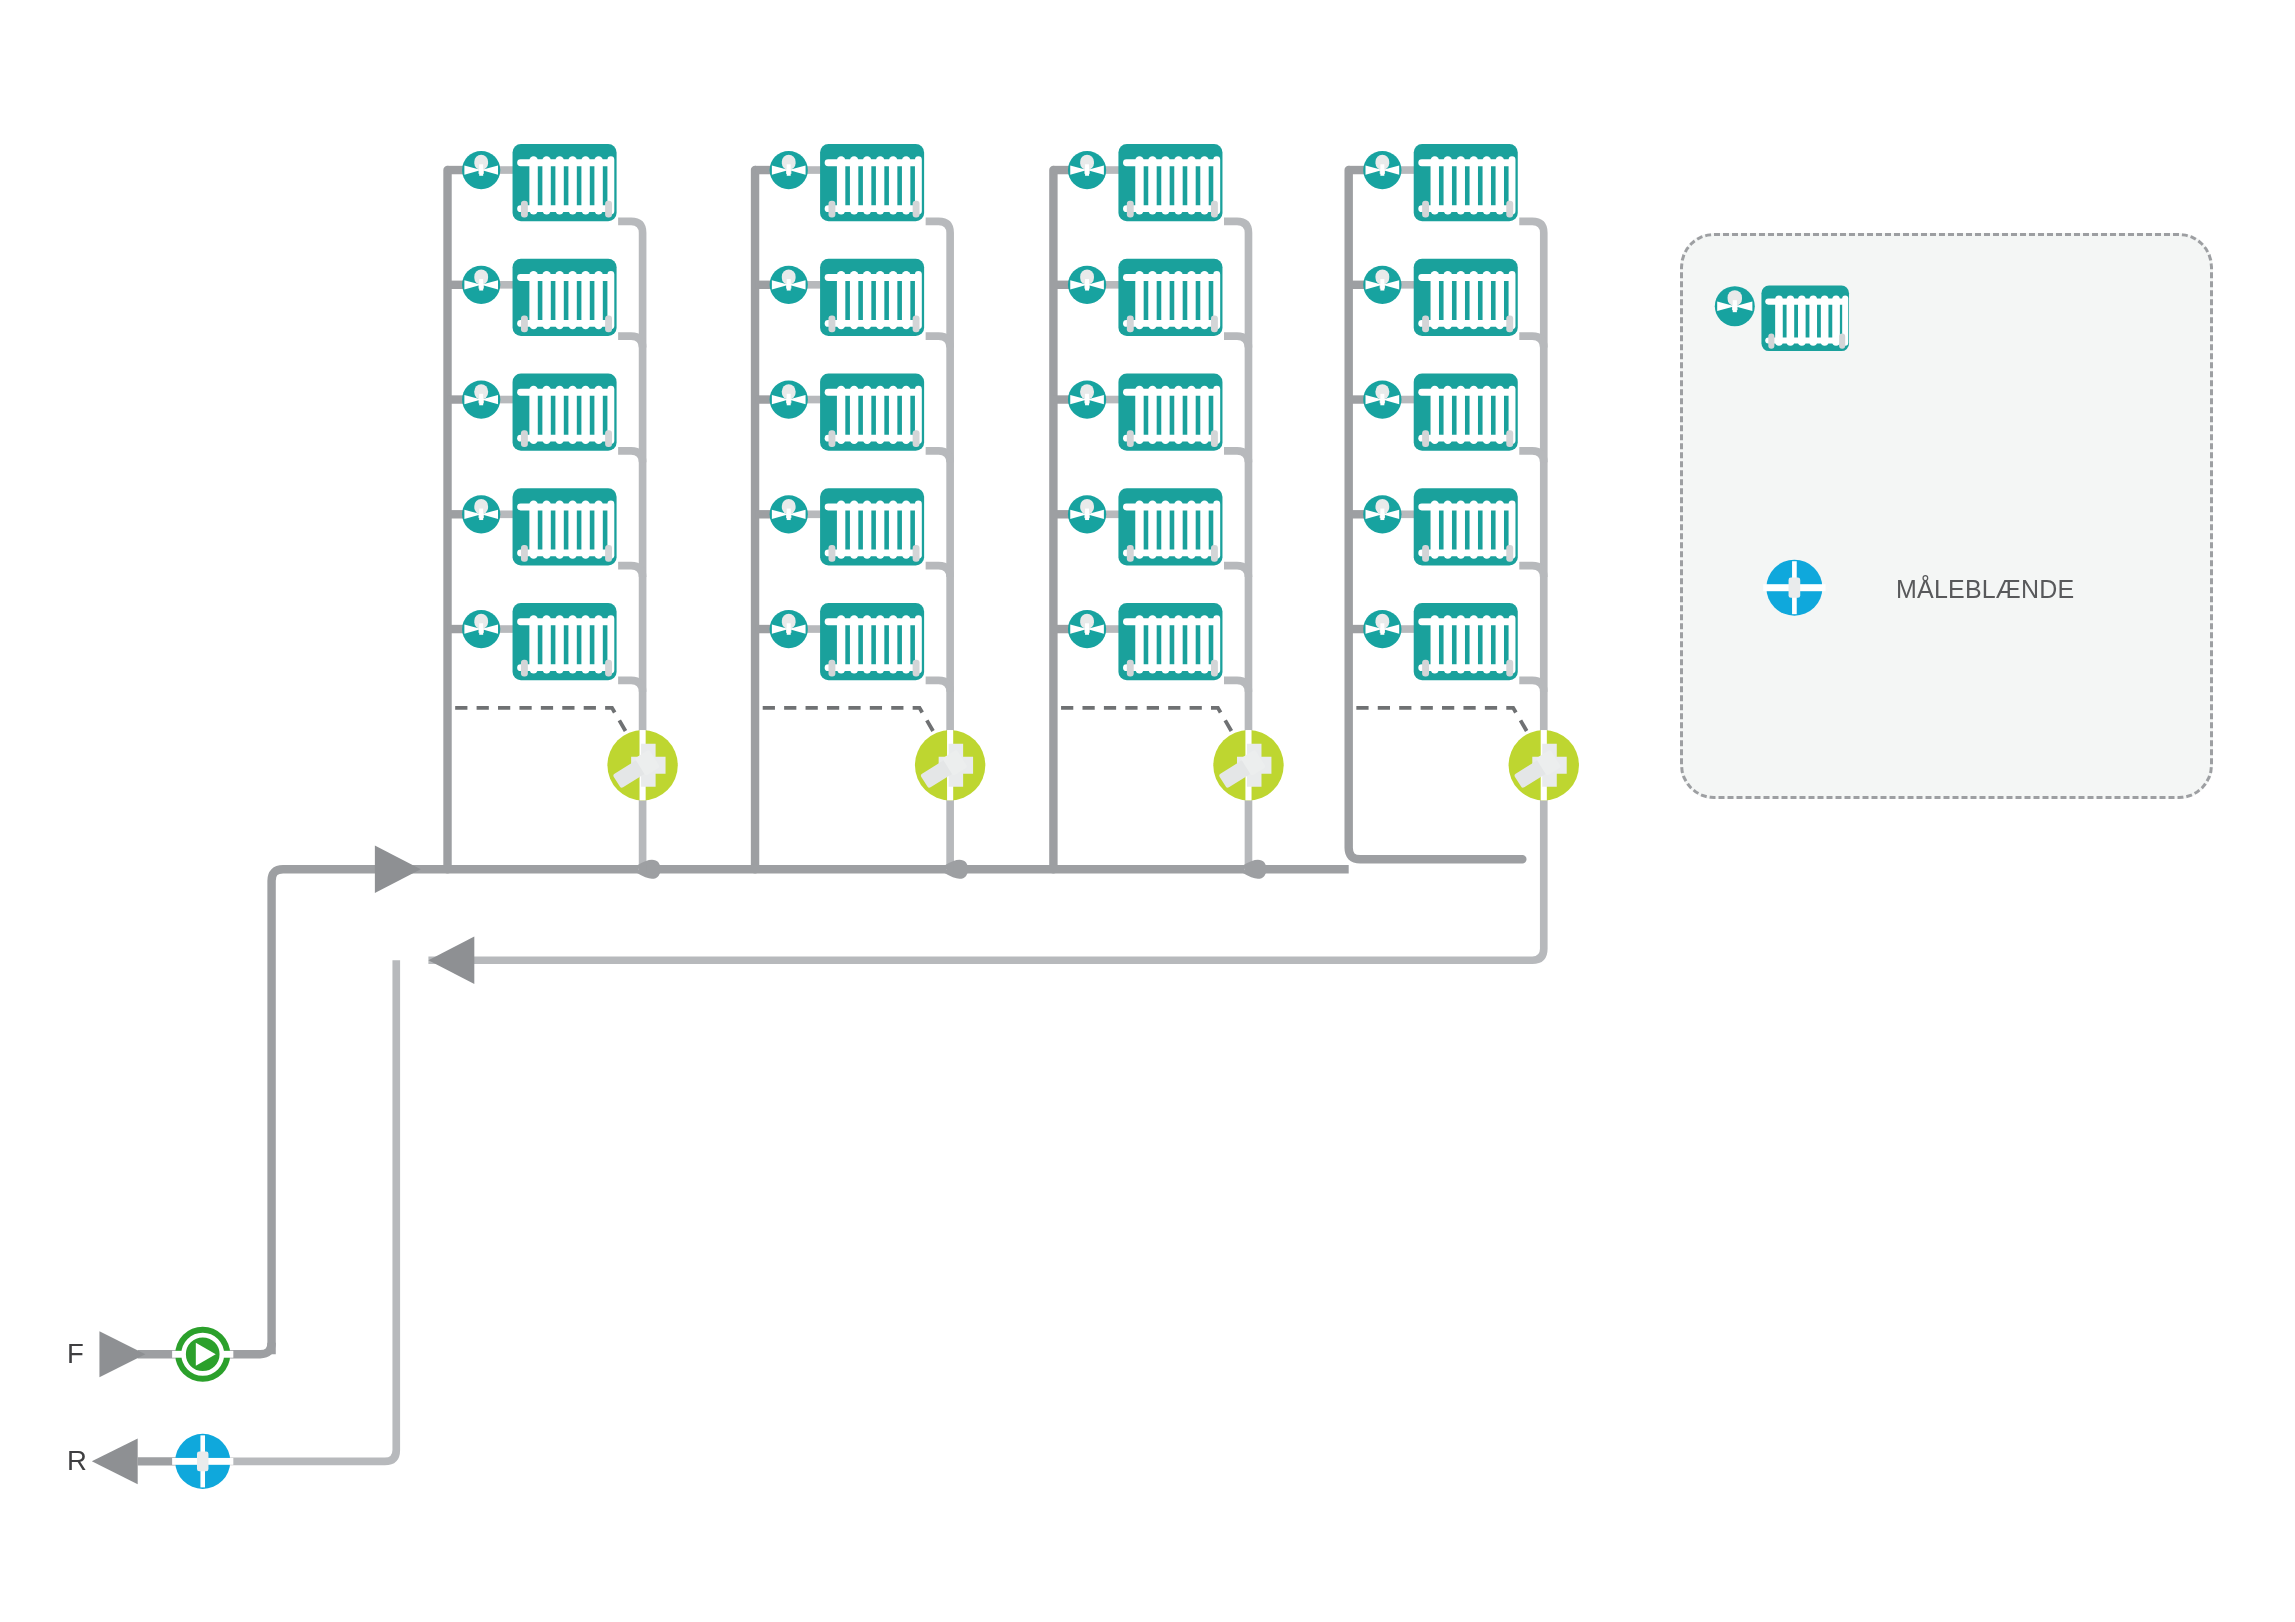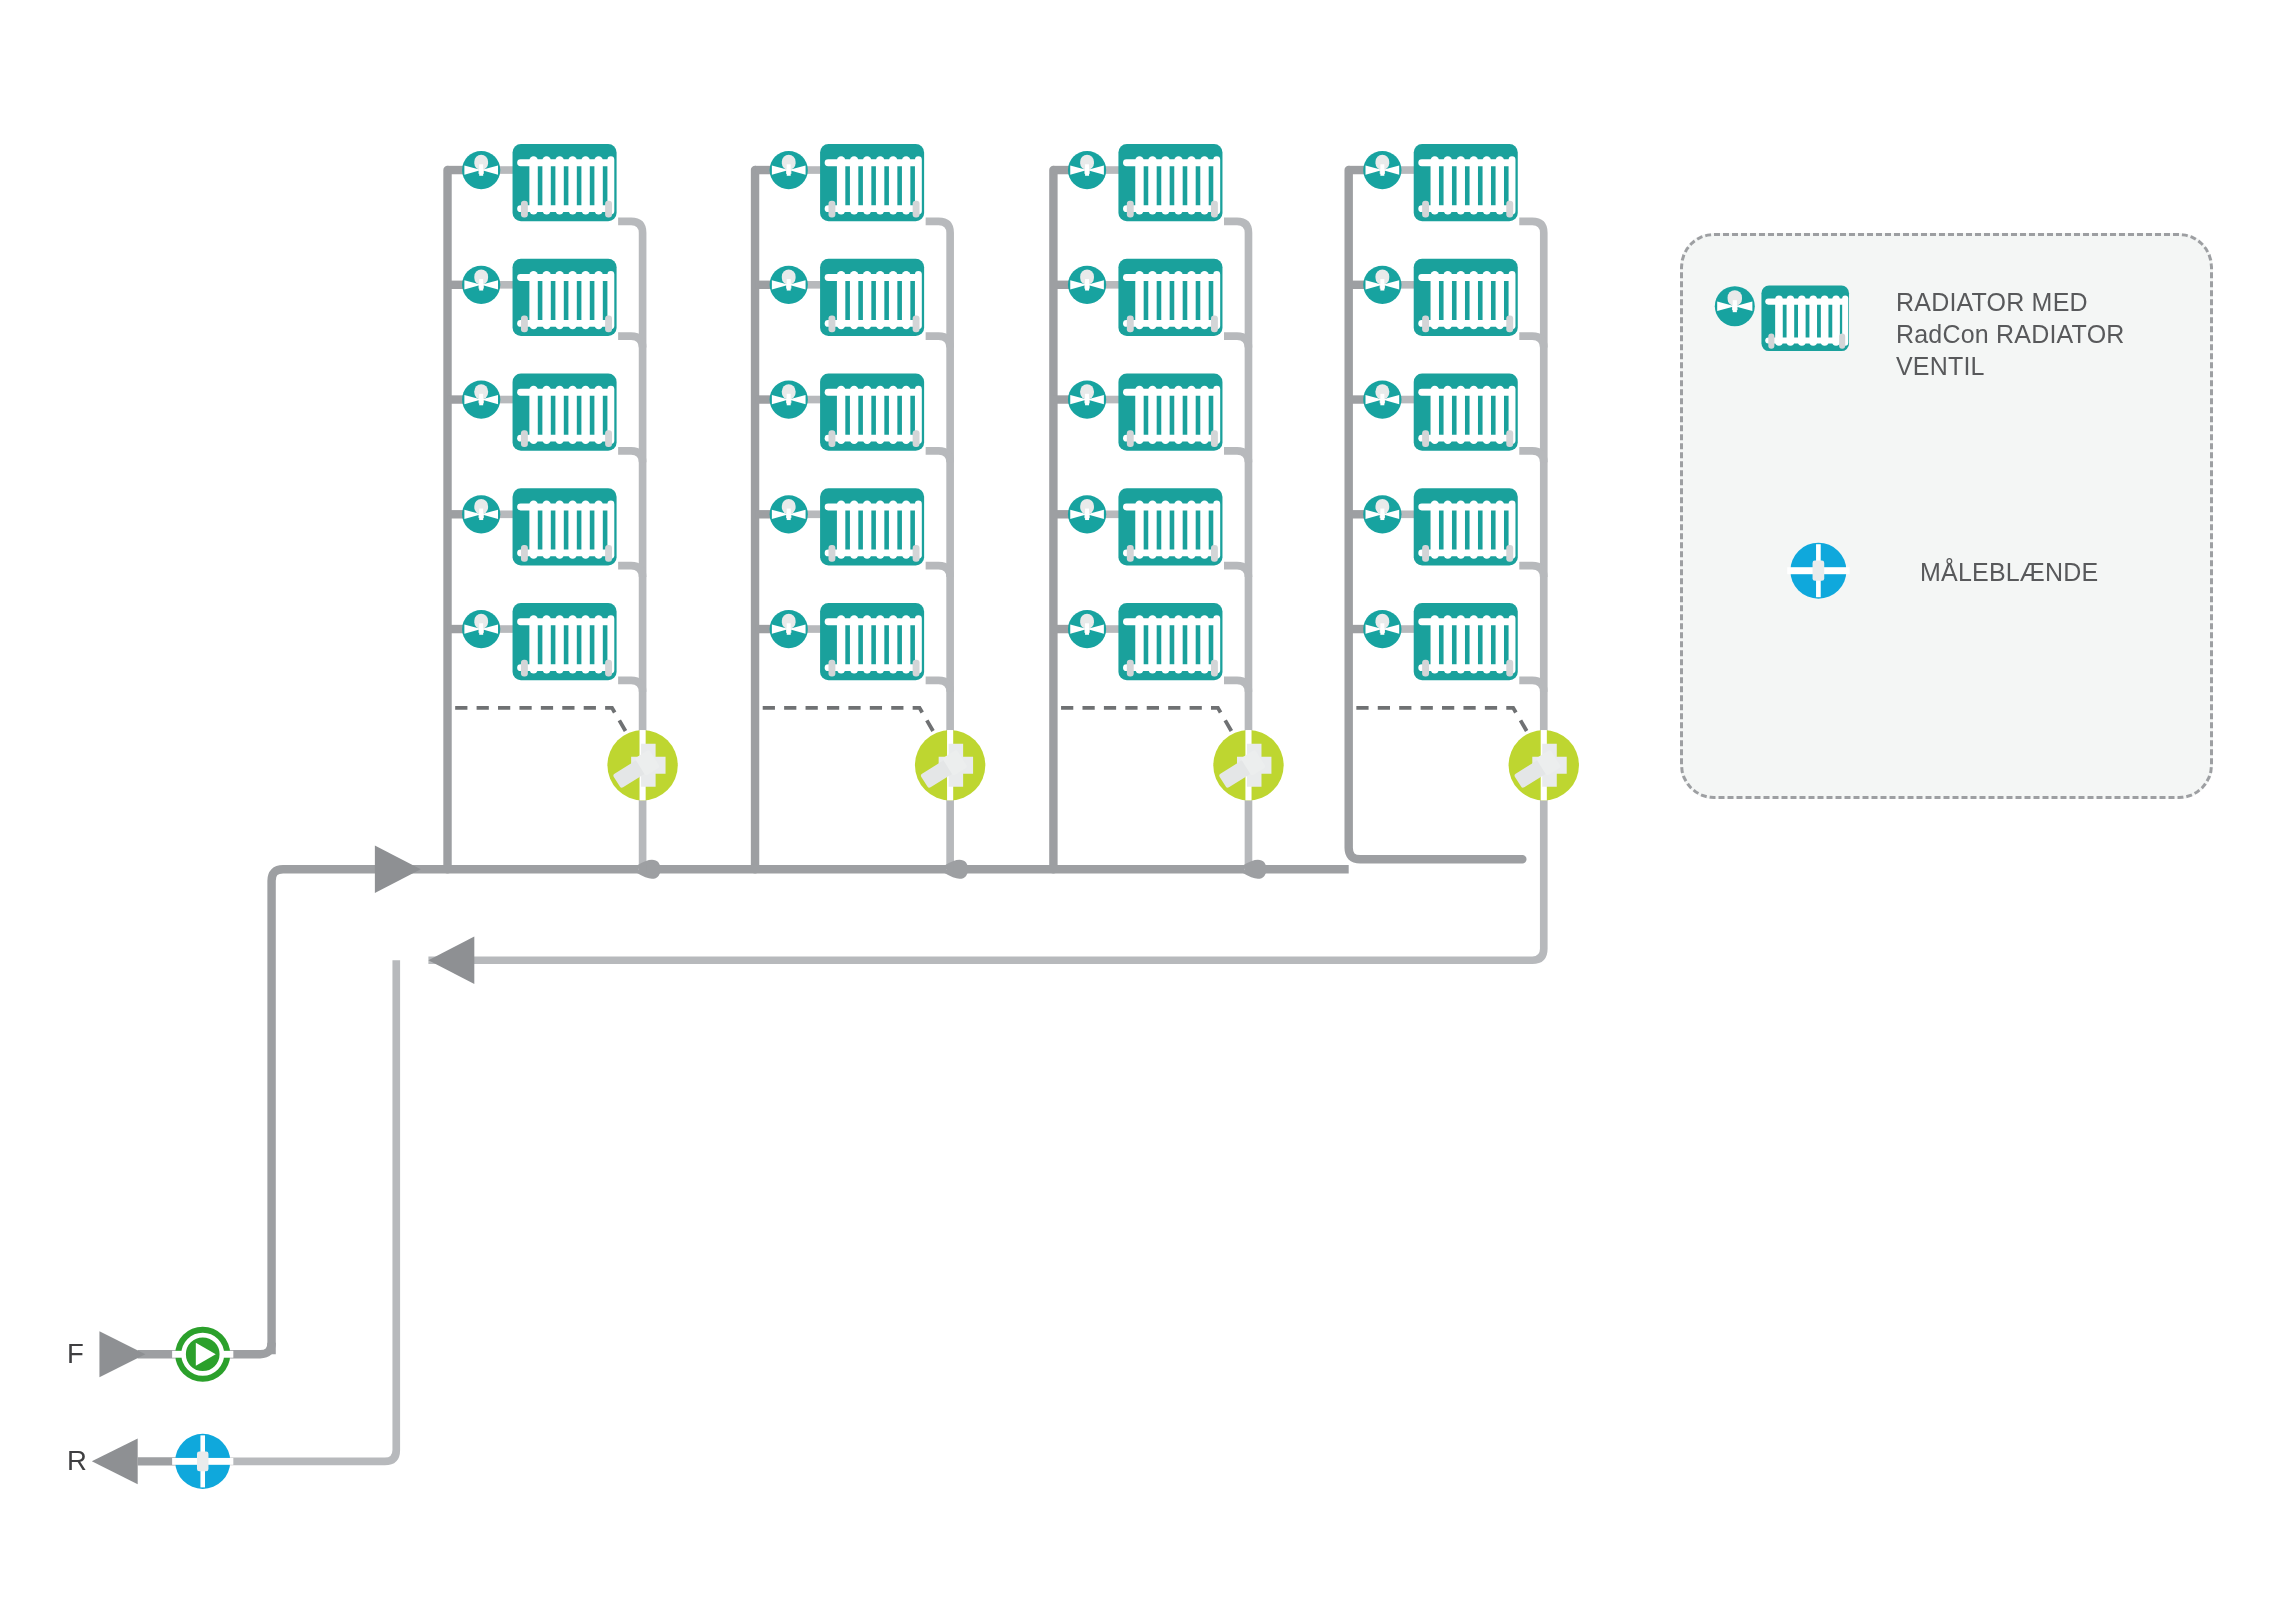--- a/index.html
+++ b/index.html
@@ -338,28 +338,24 @@
           <rect x="33" y="13" width="10" height="66" rx="5" fill="#ffffff"></rect>
           <rect x="48" y="13" width="10" height="66" rx="5" fill="#ffffff"></rect>
           <rect x="63" y="13" width="10" height="66" rx="5" fill="#ffffff"></rect>
           <rect x="78" y="13" width="10" height="66" rx="5" fill="#ffffff"></rect>
           <rect x="93" y="13" width="10" height="66" rx="5" fill="#ffffff"></rect>
           <rect x="106" y="13" width="8" height="66" rx="4" fill="#ffffff"></rect>
           <rect x="9" y="63" width="8" height="20" rx="4" fill="#d3d5d7"></rect>
           <rect x="102" y="63" width="8" height="20" rx="4" fill="#d3d5d7"></rect>
         </g>
       </svg>
-      <div class="legend-text" style="position:absolute;left:213px;top:7.7px;width:306px;">
-        <div>RADIATOR MED</div>
-        <div>RadCon RADIATOR VENTIL</div>
-      </div>
     </div>
 
 
-    <div style="position:absolute;left:0;top:295px;width:100%;height:84px;margin-left:24px;">
+    <div style="position:absolute;left:0;top:312px;width:100%;height:84px;">
       <svg width="107" height="84" style="position:absolute;left:64px;top:0;" viewBox="0 0 140 110">
         <g transform="translate(62,52) scale(1.02)">
           <circle cx="0" cy="0" r="36" fill="#0fa8dc"></circle>
           <rect x="-40" y="-4.5" width="80" height="9" fill="#ffffff"></rect>
           <rect x="-3" y="-34" width="6" height="68" fill="#ffffff"></rect>
           <rect x="-7.5" y="-13" width="15" height="26" rx="3" fill="#e9ebec"></rect>
         </g>
       </svg>
       <div class="legend-text" style="position:absolute;left:213px;top:24.5px;width:306px;">MÅLEBLÆNDE</div>
     </div>

